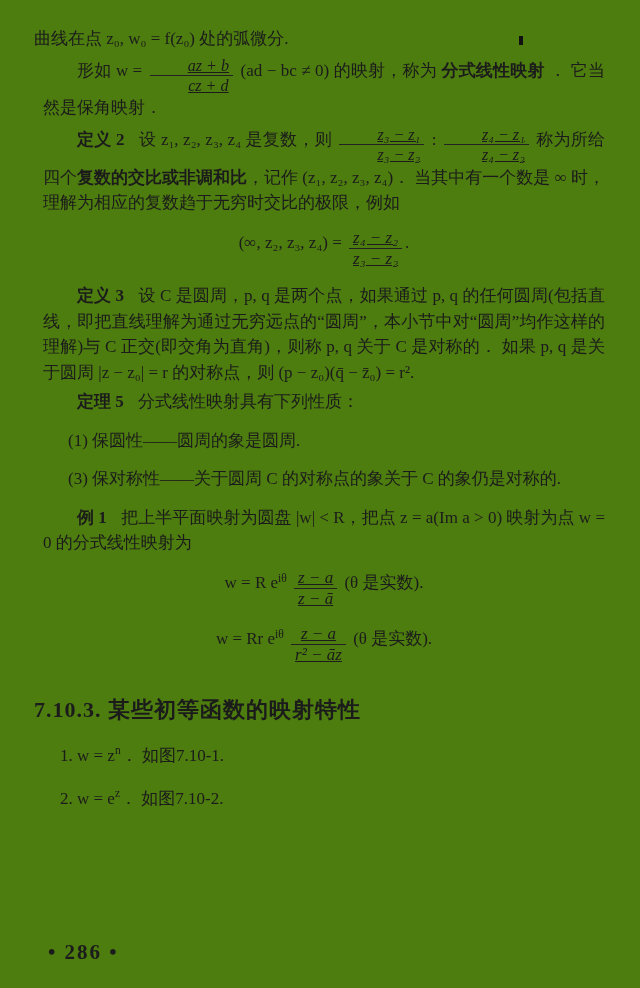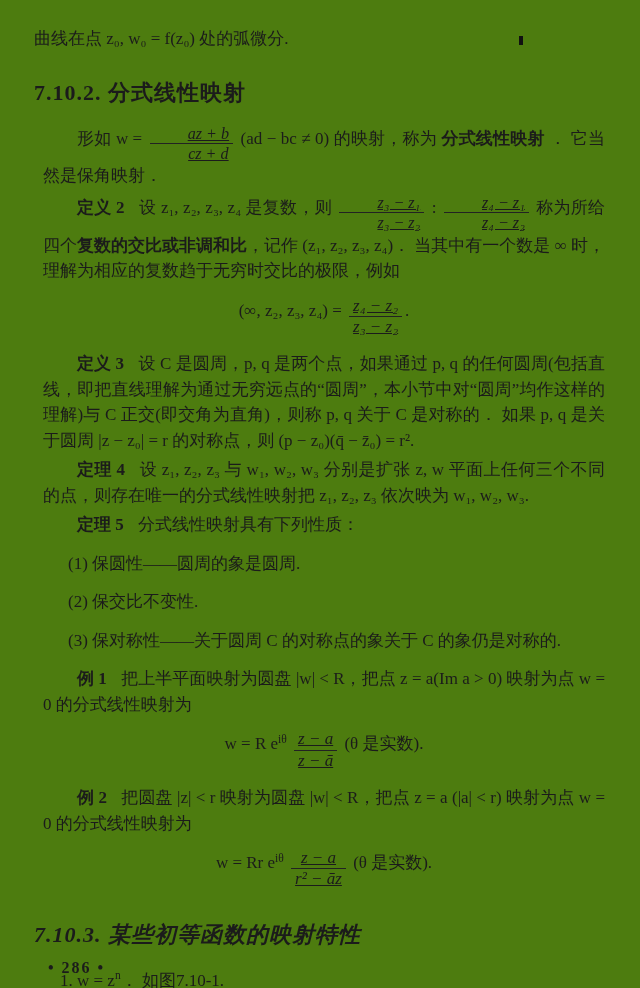--- a/index.html
+++ b/index.html
@@ -30,21 +30,20 @@
     font-size: 22px;
     font-weight: bold;
     margin: 26px 0 16px 0;
     letter-spacing: 1px;
   }
   .sec-heading-2 {
     font-size: 22px;
     font-weight: bold;
     margin: 30px 0 18px 0;
     letter-spacing: 1px;
-    font-style: italic;
   }
   b { font-weight: bold; }
   .label { font-weight: bold; margin-right: 10px; }
   .math { }
   .frac {
     display: inline-block;
     vertical-align: -0.95em;
     text-align: center;
     line-height: 1.2;
     margin: 0 3px;
@@ -63,43 +62,42 @@
   .display-formula .frac { font-size: 1em; }
   sup {
     font-size: 0.68em;
     vertical-align: super;
     line-height: 0;
   }
   .list-item { margin: 13px 0; padding-left: 34px; }
   .num-item { margin: 17px 0; padding-left: 26px; font-size: 17px; }
   .footer {
     position: absolute;
-    left: 48px; bottom: 11px;
-    font-size: 16px;
+    left: 48px; bottom: 23px;
+    font-size: 21px;
     font-weight: bold;
     letter-spacing: 2px;
   }
   .corner-tick {
     position: absolute;
     left: 519px; top: 36px;
     width: 4px; height: 9px;
     background: #111;
   }
 </style>
 </head>
 <body>
 
 <div class="page">
   <span class="corner-tick"></span>
 
   <div class="content">
 
     <p class="bodyline">曲线在点 z₀, w₀ = f(z₀) 处的弧微分.</p>
 
-    <h2 class="sec-heading">7.10.2. 分式线性映射</h2>
 
     <p class="bodyline para indent">
       <span>形如 w =</span>
       <span class="frac">
         <span class="num">az + b</span>
         <span class="den">cz + d</span>
       </span>
       <span> (ad − bc ≠ 0) 的映射，称为</span>
       <b>分式线性映射</b>
       <span>． 它当然是保角映射．</span>
@@ -126,50 +124,41 @@
         <span class="num">z₄ − z₂</span>
         <span class="den">z₃ − z₂</span>
       </span><span>.</span>
     </p>
 
     <p class="bodyline para indent">
       <span class="label">定义 3</span>
       <span>设 C 是圆周，p, q 是两个点，如果通过 p, q 的任何圆周(包括直线，即把直线理解为通过无穷远点的“圆周”，本小节中对“圆周”均作这样的理解)与 C 正交(即交角为直角)，则称 p, q 关于 C 是对称的． 如果 p, q 是关于圆周 |z − z₀| = r 的对称点，则 (p − z₀)(q̄ − z̄₀) = r².</span>
     </p>
 
-    <p class="bodyline para indent">
-      <span class="label">定理 4</span>
-      <span>设 z₁, z₂, z₃ 与 w₁, w₂, w₃ 分别是扩张 z, w 平面上任何三个不同的点，则存在唯一的分式线性映射把 z₁, z₂, z₃ 依次映为 w₁, w₂, w₃.</span>
-    </p>
 
     <p class="bodyline para indent">
       <span class="label">定理 5</span>
       <span>分式线性映射具有下列性质：</span>
     </p>
     <p class="bodyline list-item">(1) 保圆性——圆周的象是圆周.</p>
-    <p class="bodyline list-item">(2) 保交比不变性.</p>
     <p class="bodyline list-item">(3) 保对称性——关于圆周 C 的对称点的象关于 C 的象仍是对称的.</p>
 
     <p class="bodyline para indent">
       <span class="label">例 1</span>
       <span>把上半平面映射为圆盘 |w| &lt; R，把点 z = a(Im a &gt; 0) 映射为点 w = 0 的分式线性映射为</span>
     </p>
     <p class="display-formula">
       <span class="math">w = R e</span><sup>iθ</sup>
       <span class="frac">
         <span class="num">z − a</span>
         <span class="den">z − ā</span>
       </span>
       <span> (θ 是实数).</span>
     </p>
 
-    <p class="bodyline para indent">
-      <span class="label">例 2</span>
-      <span>把圆盘 |z| &lt; r 映射为圆盘 |w| &lt; R，把点 z = a (|a| &lt; r) 映射为点 w = 0 的分式线性映射为</span>
-    </p>
     <p class="display-formula">
       <span class="math">w = Rr e</span><sup>iθ</sup>
       <span class="frac">
         <span class="num">z − a</span>
         <span class="den">r² − āz</span>
       </span>
       <span> (θ 是实数).</span>
     </p>
 
     <h2 class="sec-heading-2">7.10.3. 某些初等函数的映射特性</h2>

